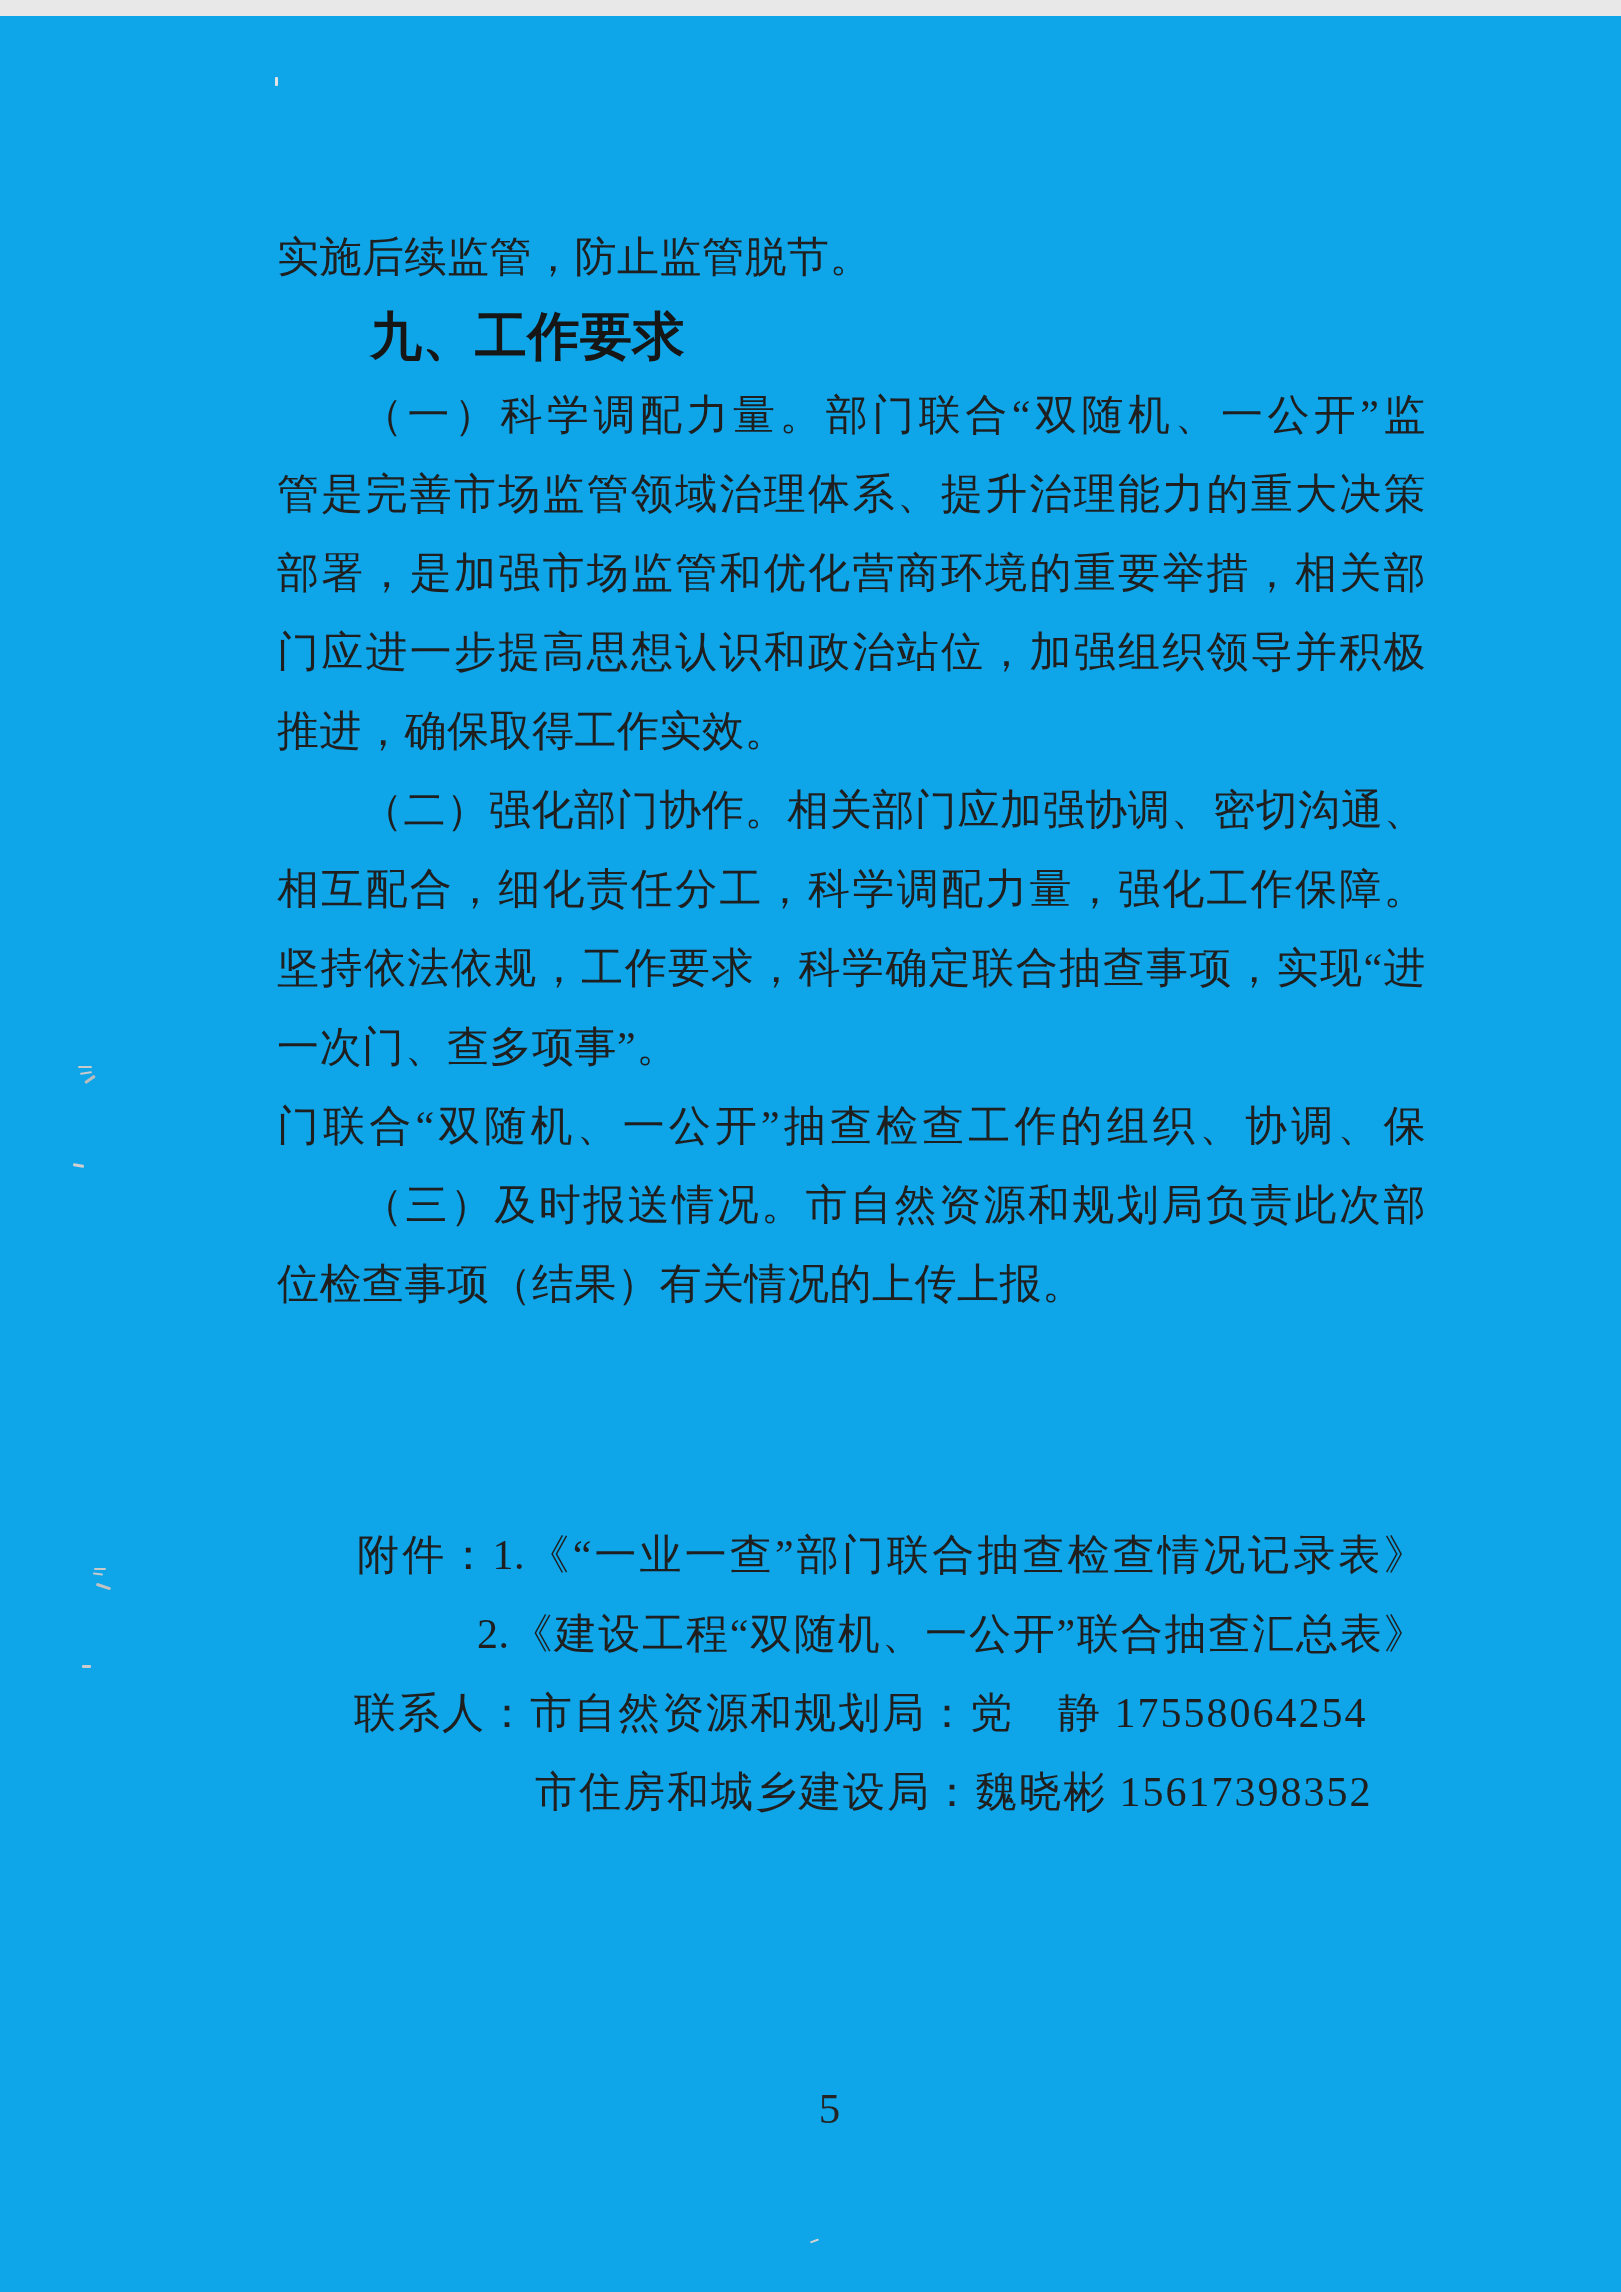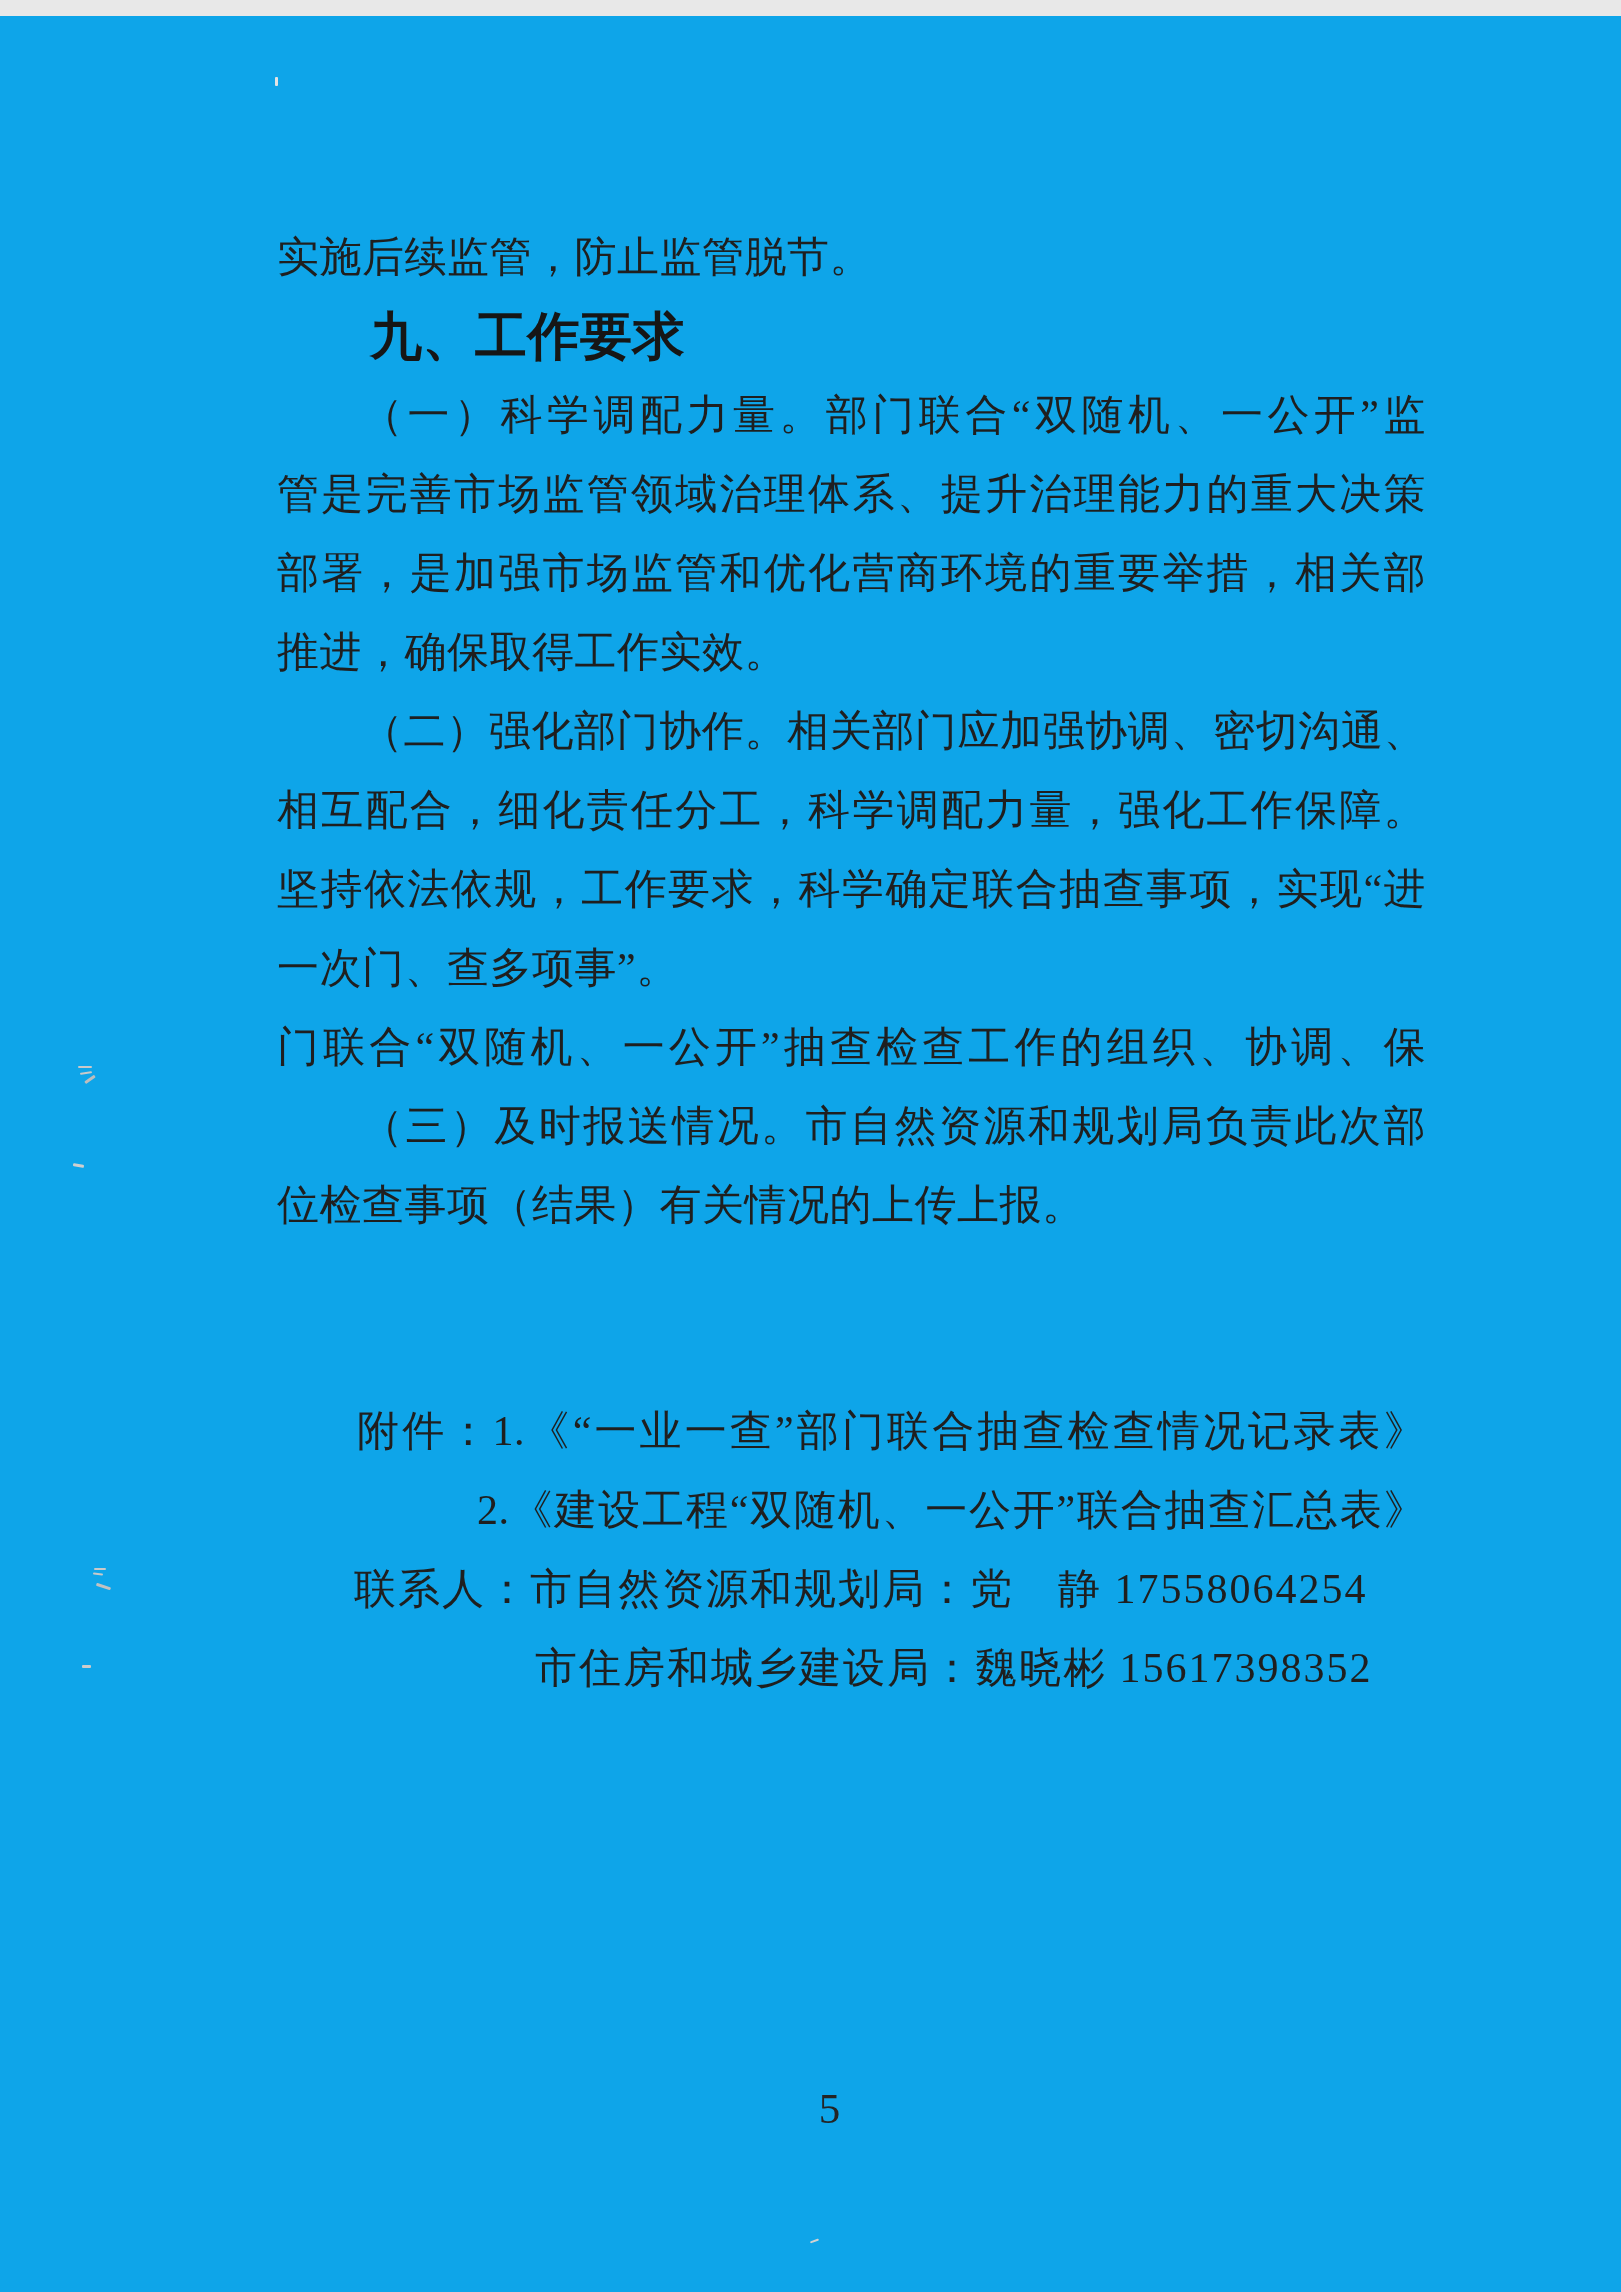--- a/index.html
+++ b/index.html
@@ -39,21 +39,21 @@
     font-weight: 700;
     font-size: 52px;
     padding-left: 93px;
     color: #161616;
   }
 
   
   .attachments {
     position: absolute;
     left: 277px;
-    top: 1376px;
+    top: 1500px;
     width: 1149px;
   }
   .att-line-1 {
     padding-left: 80px;
     text-align: justify;
     text-align-last: justify;
     text-justify: inter-character;
   }
   .att-line-2 {
     padding-left: 200px;
@@ -94,20 +94,21 @@
 <body>
 
 <div class="page">
 
   <main class="body-text">
     <div class="line">实施后续监管，防止监管脱节。</div>
     <div class="line heading">九、工作要求</div>
     <div class="line full indent">（一）科学调配力量。部门联合“双随机、一公开”监</div>
     <div class="line full">管是完善市场监管领域治理体系、提升治理能力的重大决策</div>
     <div class="line full">部署，是加强市场监管和优化营商环境的重要举措，相关部</div>
+    <div class="line full">门应进一步提高思想认识和政治站位，加强组织领导并积极</div>
     <div class="line">推进，确保取得工作实效。</div>
     <div class="line full indent">（二）强化部门协作。相关部门应加强协调、密切沟通、</div>
     <div class="line full">相互配合，细化责任分工，科学调配力量，强化工作保障。</div>
     <div class="line full">坚持依法依规，工作要求，科学确定联合抽查事项，实现“进</div>
     <div class="line">一次门、查多项事”。</div>
     <div class="line full">门联合“双随机、一公开”抽查检查工作的组织、协调、保</div>
     <div class="line full indent">（三）及时报送情况。市自然资源和规划局负责此次部</div>
     <div class="line">位检查事项（结果）有关情况的上传上报。</div>
   </main>
 

